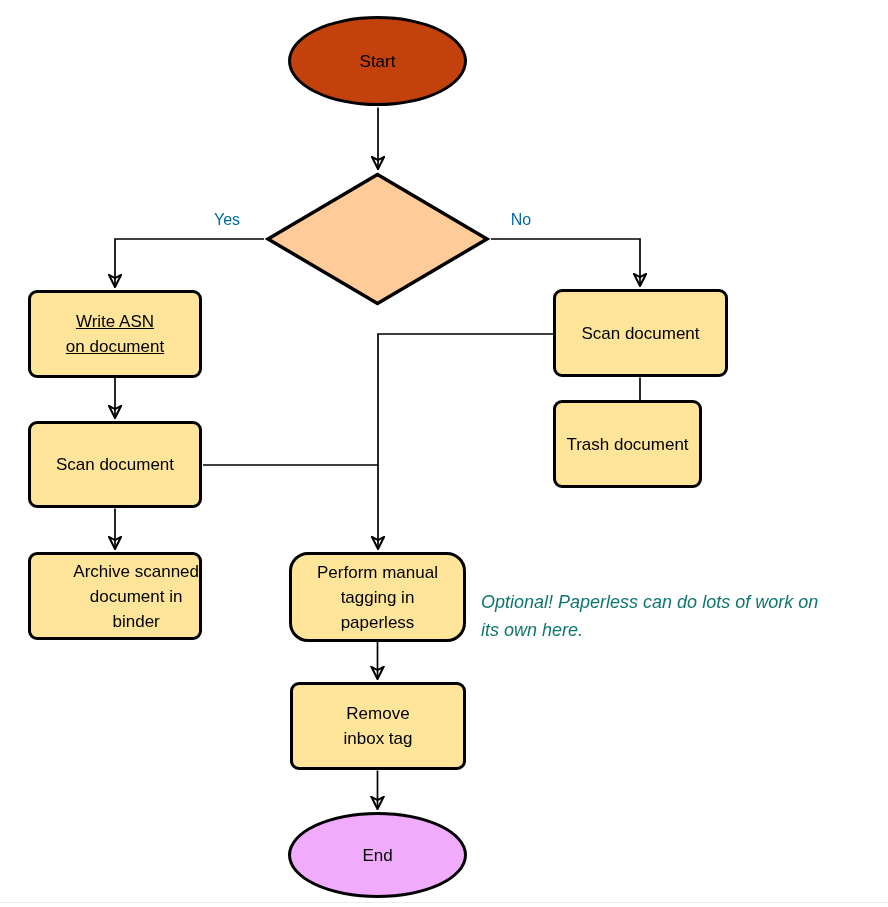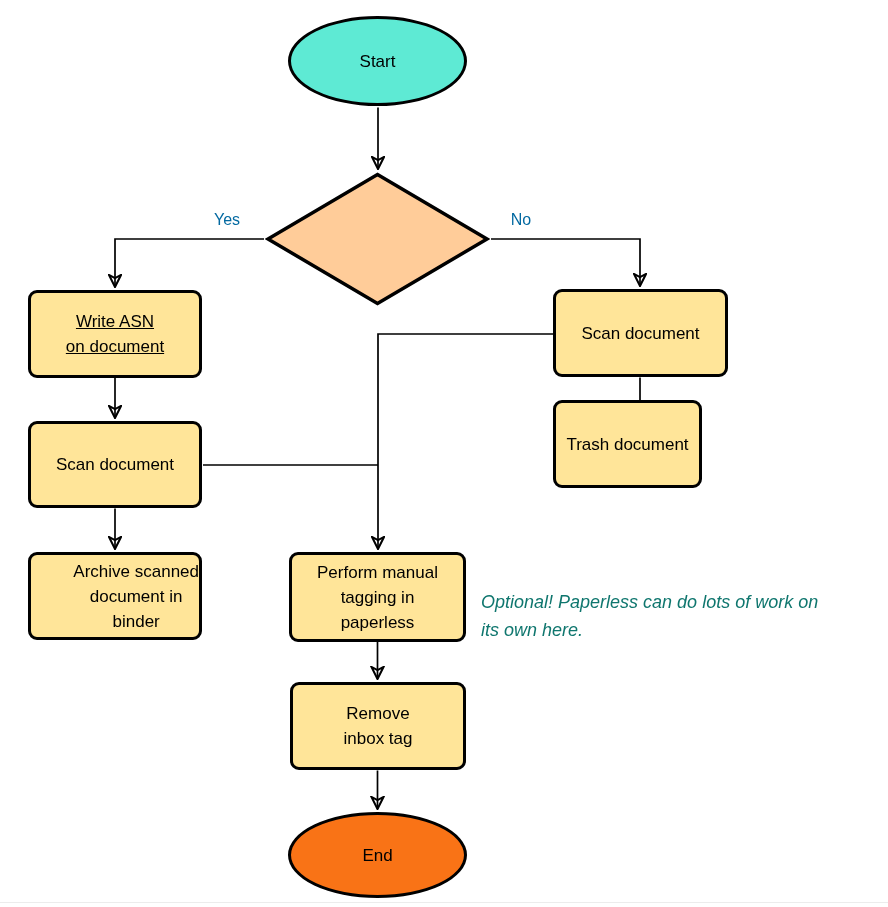--- a/index.html
+++ b/index.html
@@ -93,21 +93,21 @@
   }
 
   
   #node-start        { left: 288px; top: 16px;  width: 179px; height: 90px; }
   #node-decision     { left: 265px; top: 172px; width: 225px; height: 134px; }
   #node-write-asn    { left: 28px;  top: 290px; width: 174px; height: 88px; text-decoration: underline; }
   #node-scan-left    { left: 28px;  top: 421px; width: 174px; height: 87px; }
   #node-archive      { left: 28px;  top: 552px; width: 174px; height: 88px; }
   #node-scan-right   { left: 553px; top: 289px; width: 175px; height: 88px; }
   #node-trash        { left: 553px; top: 400px; width: 149px; height: 88px; }
-  #node-tagging      { left: 289px; top: 552px; width: 177px; height: 90px; }
+  #node-tagging      { left: 289px; top: 552px; width: 177px; height: 90px; border-radius: 19px; }
   #node-remove-inbox { left: 290px; top: 682px; width: 176px; height: 88px; }
   #node-end          { left: 288px; top: 812px; width: 179px; height: 86px; }
 
   #label-yes { left: 203px; top: 211px; }
   #label-no  { left: 497px; top: 211px; }
 </style>
 </head>
 <body>
 
 <div class="canvas">
@@ -123,21 +123,21 @@
     <path d="M491 239 L640 239 L640 286" marker-end="url(#arw)"></path>
     <path d="M115 378 L115 418" marker-end="url(#arw)"></path>
     <path d="M115 508.5 L115 549" marker-end="url(#arw)"></path>
     <path d="M640 377.5 L640 417" marker-end="url(#arw)"></path>
     <path d="M553 334 L378 334 L378 549" marker-end="url(#arw)"></path>
     <path d="M203 465 L378 465"></path>
     <path d="M377.5 642 L377.5 679" marker-end="url(#arw)"></path>
     <path d="M377.5 770.5 L377.5 809" marker-end="url(#arw)"></path>
   </svg>
 
-  <div id="node-start" class="node terminal" style="background: #5eead4;">
+  <div id="node-start" class="node terminal" style="background: #c2410c;">
     <span class="node-label">Start</span>
   </div>
 
   <div id="node-decision" class="node decision">
     <svg viewBox="0 0 225 134" xmlns="http://www.w3.org/2000/svg">
       <polygon points="112.5,2.5 222,67 112.5,131.5 3,67" stroke="#000000" stroke-width="3.5" fill="#FFCC99"></polygon>
     </svg>
   </div>
 
   <div id="node-write-asn" class="node process" style="background: rgb(255, 229, 153);">
@@ -167,21 +167,21 @@
     <span class="node-label">Perform manual
 tagging in
 paperless</span>
   </div>
 
   <div id="node-remove-inbox" class="node process" style="background: rgb(255, 229, 153);">
     <span class="node-label">Remove
 inbox tag</span>
   </div>
 
-  <div id="node-end" class="node terminal" style="background: #f97316;">
+  <div id="node-end" class="node terminal" style="background: #f0abfc;">
     <span class="node-label">End</span>
   </div>
 
   <div id="label-yes" class="edge-label">Yes</div>
   <div id="label-no" class="edge-label">No</div>
 
   <div class="side-note">Optional! Paperless can do lots of work on
 its own here.</div>
 
   <div class="bottom-rule"></div>

